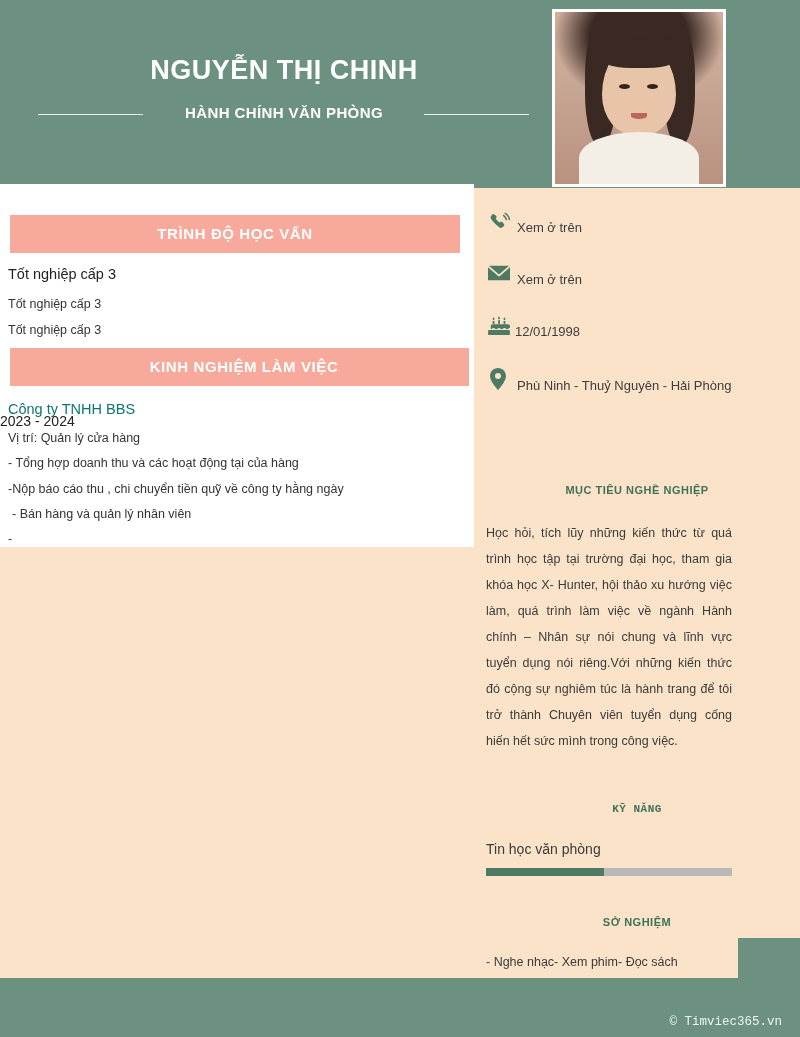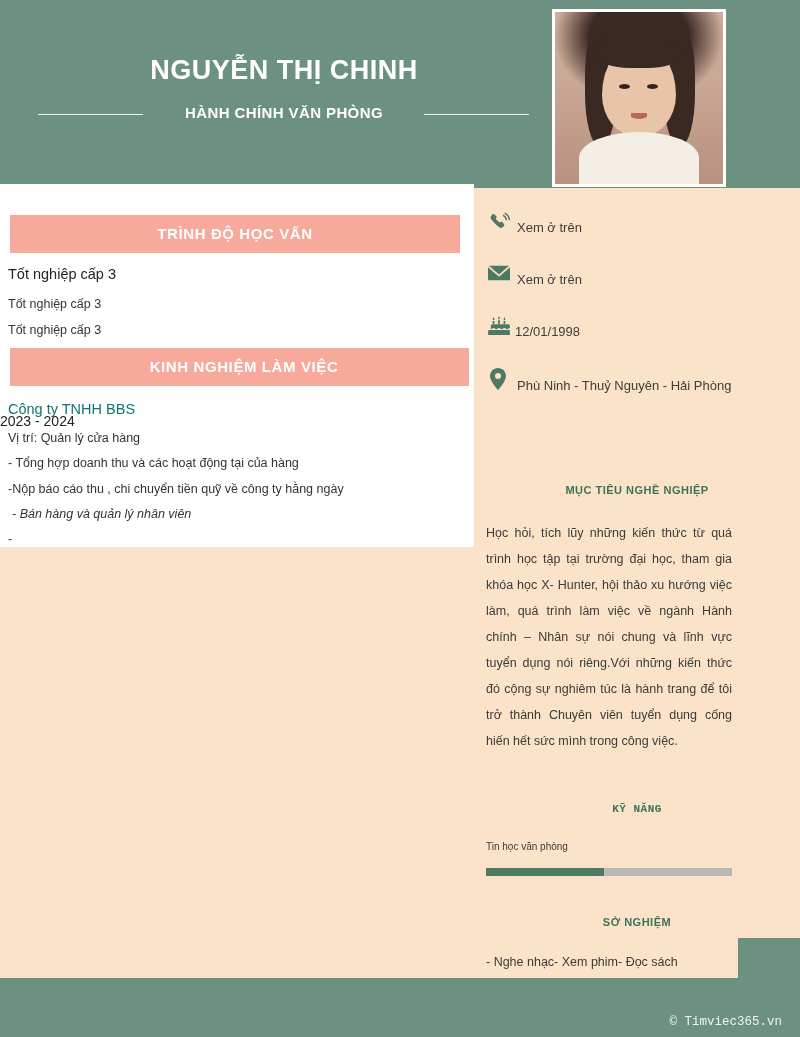--- a/index.html
+++ b/index.html
@@ -214,21 +214,21 @@
     left: 0; top: 217px;
     width: 462px;
     text-align: left;
     font-size: 14px;
     color: #222;
     margin-top: 12px;
   }
   .exp-pos { left: 8px; top: 247px; font-size: 12.5px; }
   .exp-b1 { left: 8px; top: 272px; font-size: 12.5px; }
   .exp-b2 { left: 8px; top: 298px; font-size: 12.5px; }
-  .exp-b3 { left: 12px; top: 323px; font-size: 12.5px; font-style: italic; }
+  .exp-b3 { left: 12px; top: 323px; font-size: 12.5px; }
   .exp-b4 { left: 8px; top: 348px; font-size: 12.5px; }
 
   
   .contact-row {
     position: absolute;
     color: #3d3d3d;
     font-size: 13px;
   }
   .contact-icon {
     position: absolute;
@@ -267,21 +267,21 @@
     width: 246px;
     font-size: 12.5px;
     color: #3b3b3b;
     line-height: 26px;
     text-align: justify;
   }
 
   .skill-label {
     position: absolute;
     left: 486px; top: 841px;
-    font-size: 10px;
+    font-size: 14px;
     color: #3b3b3b;
   }
   .skill-bar {
     position: absolute;
     left: 486px; top: 868px;
     width: 246px;
     height: 8px;
     background: #b9b9b9;
   }
   .skill-bar .fill {

